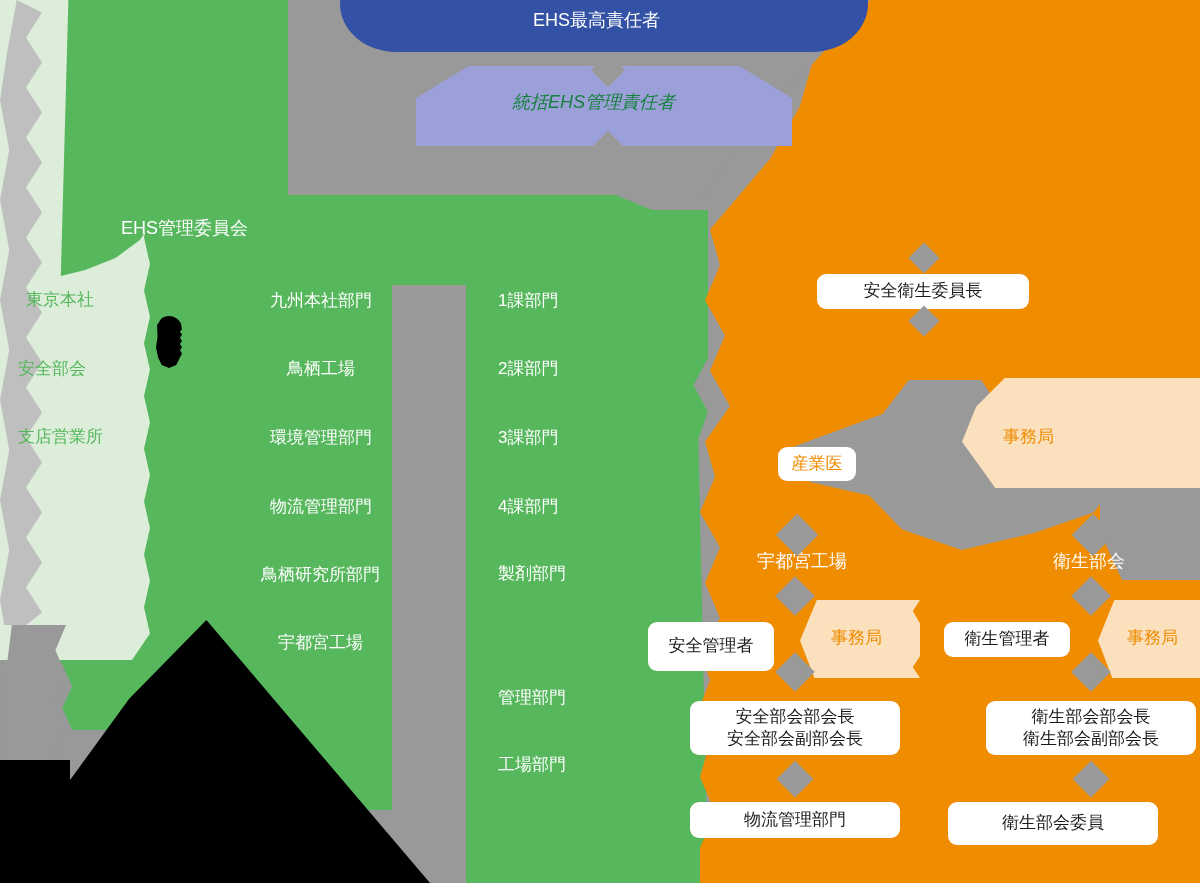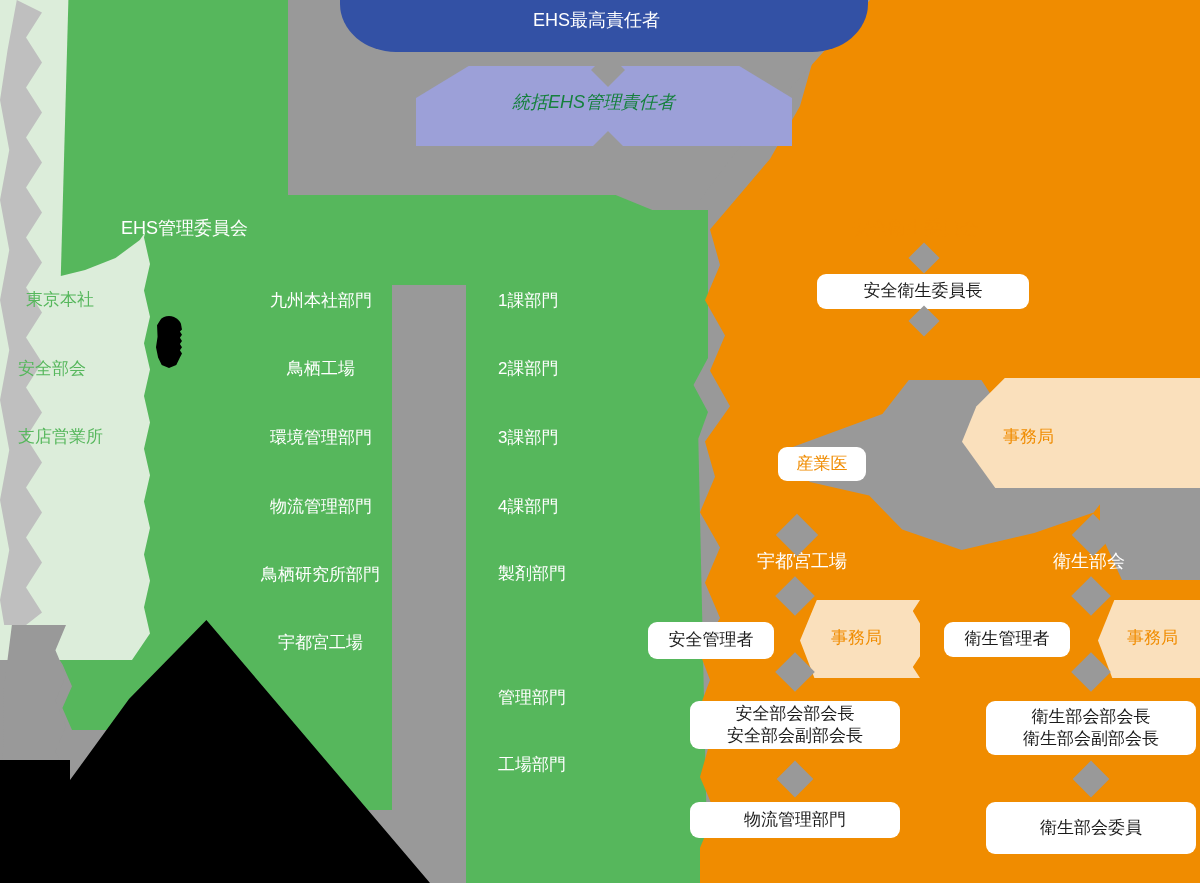--- a/index.html
+++ b/index.html
@@ -302,35 +302,35 @@
 
   <div class="diamond" style="left:913px; top:247px; width:22px; height:22px;"></div>
 
   <div class="card" style="left:817px; top:274px; width:212px; height:35px;">安全衛生委員長</div>
 
   <div class="diamond" style="left:913px; top:310px; width:22px; height:22px;"></div>
 
 
   <div class="diamond" style="left:910px; top:392px; width:28px; height:28px;"></div>
 
-  <div class="card" style="left:778px; top:447px; width:88px; height:34px; color:#F08C00;">産業医</div>
+  <div class="card" style="left:778px; top:447px; width:78px; height:34px; color:#F08C00;">産業医</div>
 
   <div class="lbl lbl-orange" style="left:1003px; top:427px;">事務局</div>
 
   <div class="lbl lbl-white lbl-big" style="left:757px; top:551px;">宇都宮工場</div>
 
   <div class="diamond" style="left:781px; top:582px; width:28px; height:28px;"></div>
 
-  <div class="card" style="left:648px; top:622px; width:126px; height:37px;">安全管理者</div>
+  <div class="card" style="left:648px; top:622px; width:126px; height:49px;">安全管理者</div>
 
   <div class="lbl lbl-orange" style="left:831px; top:628px;">事務局</div>
 
   <div class="diamond" style="left:781px; top:658px; width:28px; height:28px;"></div>
 
-  <div class="card" style="left:690px; top:701px; width:210px; height:48px; flex-direction:column;">
+  <div class="card" style="left:690px; top:701px; width:210px; height:54px; flex-direction:column;">
     <span class="l2">安全部会部会長</span>
     <span class="l2">安全部会副部会長</span>
   </div>
 
   <div class="diamond" style="left:782px; top:766px; width:26px; height:26px;"></div>
 
   <div class="card" style="left:690px; top:802px; width:210px; height:36px;">物流管理部門</div>
 
   <div class="lbl lbl-white lbl-big" style="left:1053px; top:551px;">衛生部会</div>
 
@@ -342,18 +342,18 @@
 
   <div class="diamond" style="left:1077px; top:658px; width:28px; height:28px;"></div>
 
   <div class="card" style="left:986px; top:701px; width:210px; height:54px; flex-direction:column;">
     <span class="l2">衛生部会部会長</span>
     <span class="l2">衛生部会副部会長</span>
   </div>
 
   <div class="diamond" style="left:1078px; top:766px; width:26px; height:26px;"></div>
 
-  <div class="card" style="left:986px; top:802px; width:210px; height:52px;">衛生部会委員</div>
+  <div class="card" style="left:948px; top:802px; width:210px; height:43px;">衛生部会委員</div>
 
   <div class="diamond" style="left:782px; top:520px; width:30px; height:30px;"></div>
   <div class="diamond" style="left:1078px; top:520px; width:30px; height:30px;"></div>
 
 </div>
 
 </body></html>

